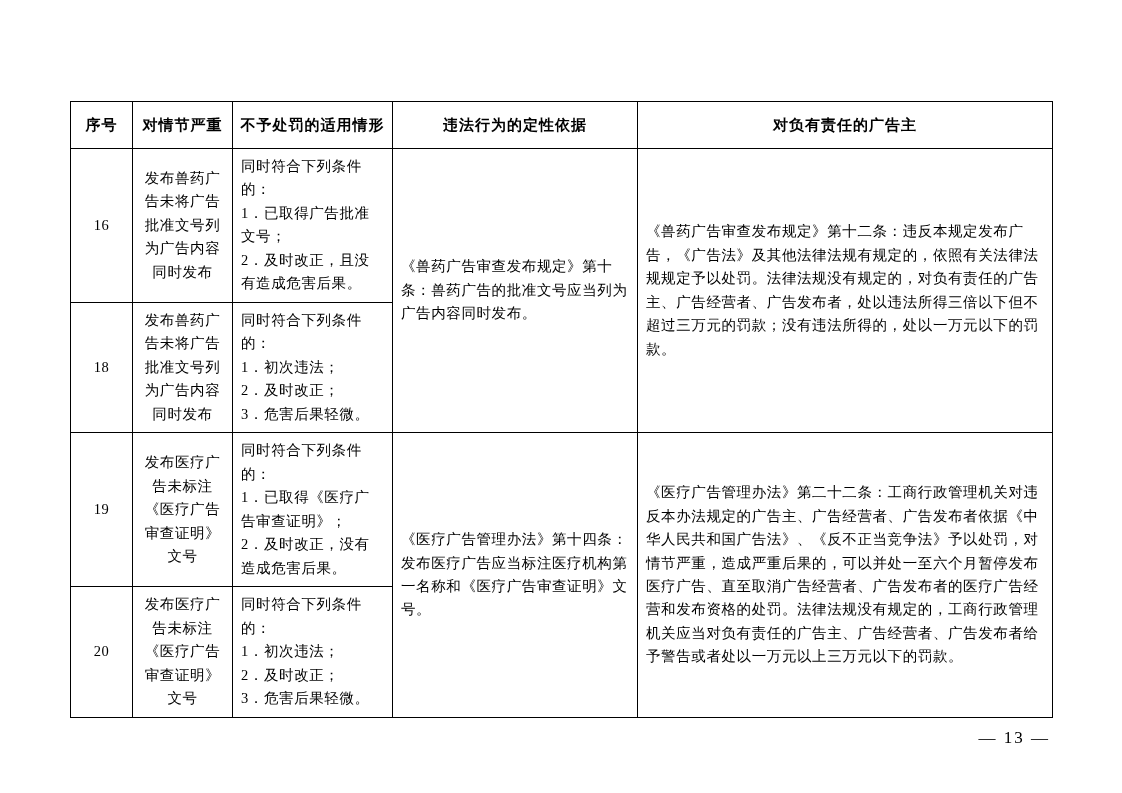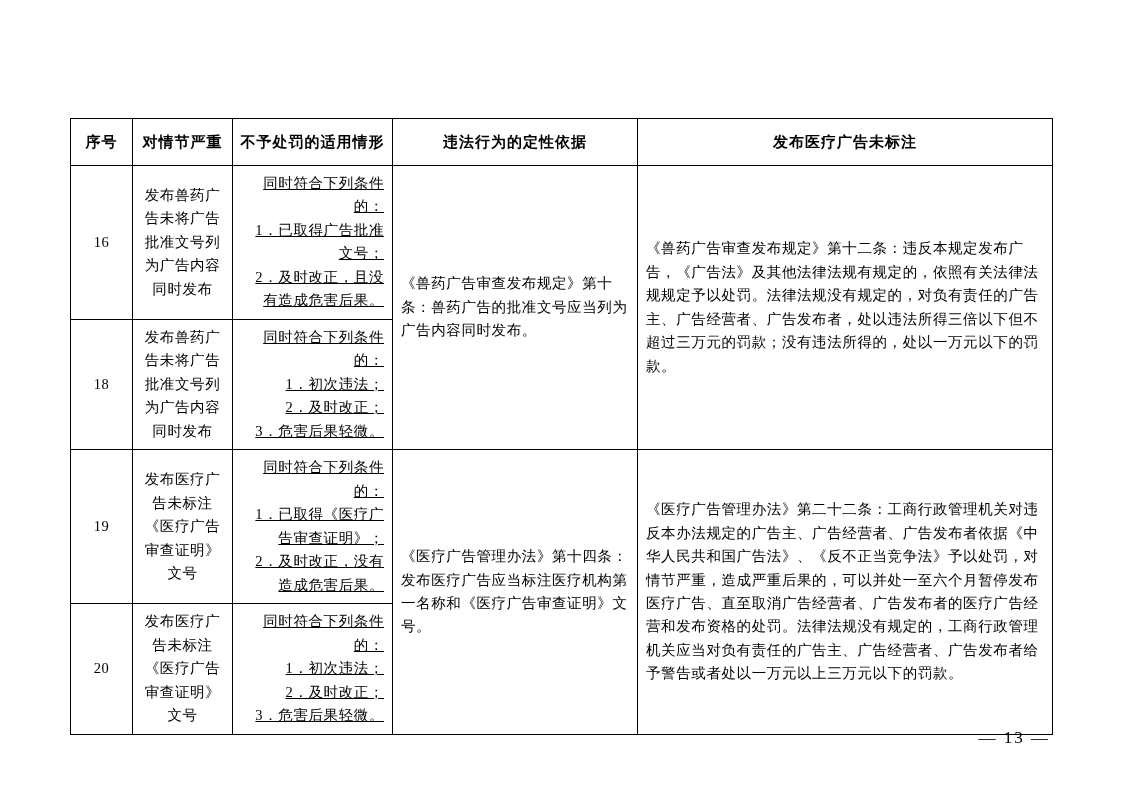--- a/index.html
+++ b/index.html
@@ -17,21 +17,21 @@
   }
   .page {
     position: relative;
     width: 1122px;
     height: 793px;
     box-sizing: border-box;
   }
   .table-wrap {
     position: absolute;
     left: 70px;
-    top: 118px;
+    top: 101px;
     width: 982px;
   }
   table.doc-table {
     border-collapse: collapse;
     width: 982px;
     table-layout: fixed;
   }
   table.doc-table td,
   table.doc-table th {
     border: 1px solid #000000;
@@ -60,24 +60,23 @@
     text-align: center;
     font-size: 15px;
     letter-spacing: 0;
   }
   td.cell-act {
     text-align: center;
     padding-left: 14px;
     padding-right: 6px;
   }
   td.cell-cond {
-    text-align: right;
+    text-align: left;
     padding-left: 10px;
     padding-right: 6px;
-    text-decoration: underline;
   }
   td.cell-qual {
     text-align: left;
     padding-left: 12px;
     padding-right: 10px;
   }
   td.cell-pun {
     text-align: left;
     padding-left: 12px;
     padding-right: 14px;
@@ -105,21 +104,21 @@
         <col class="c-cond">
         <col class="c-qual">
         <col class="c-pun">
       </colgroup>
       <thead>
         <tr>
           <th>序号</th>
           <th>对情节严重</th>
           <th>不予处罚的适用情形</th>
           <th>违法行为的定性依据</th>
-          <th>发布医疗广告未标注</th>
+          <th>对负有责任的广告主</th>
         </tr>
       </thead>
       <tbody>
         <tr>
           <td class="cell-no">16</td>
           <td class="cell-act">发布兽药广告未将广告批准文号列为广告内容同时发布</td>
           <td class="cell-cond">
               <span class="indent-line">同时符合下列条件的：</span>
               <span class="indent-line">1．已取得广告批准文号；</span>
               <span class="indent-line">2．及时改正，且没有造成危害后果。</span>

